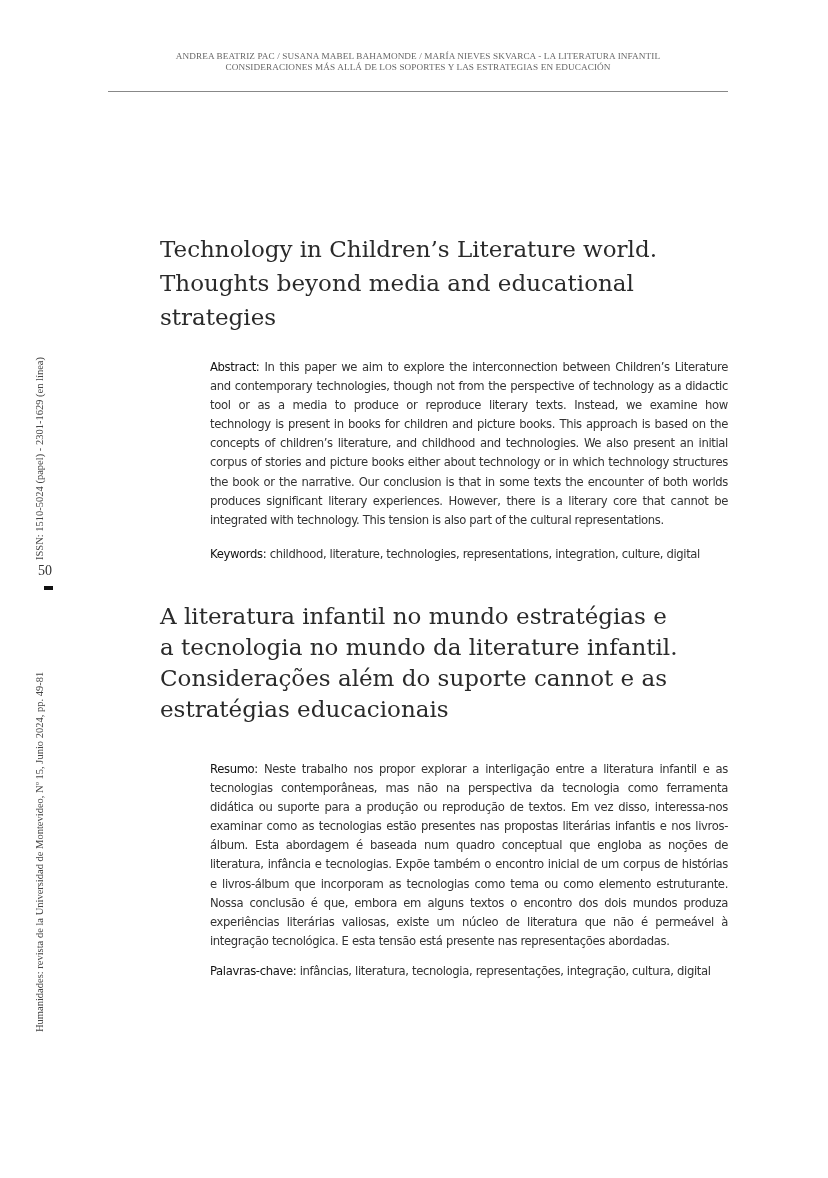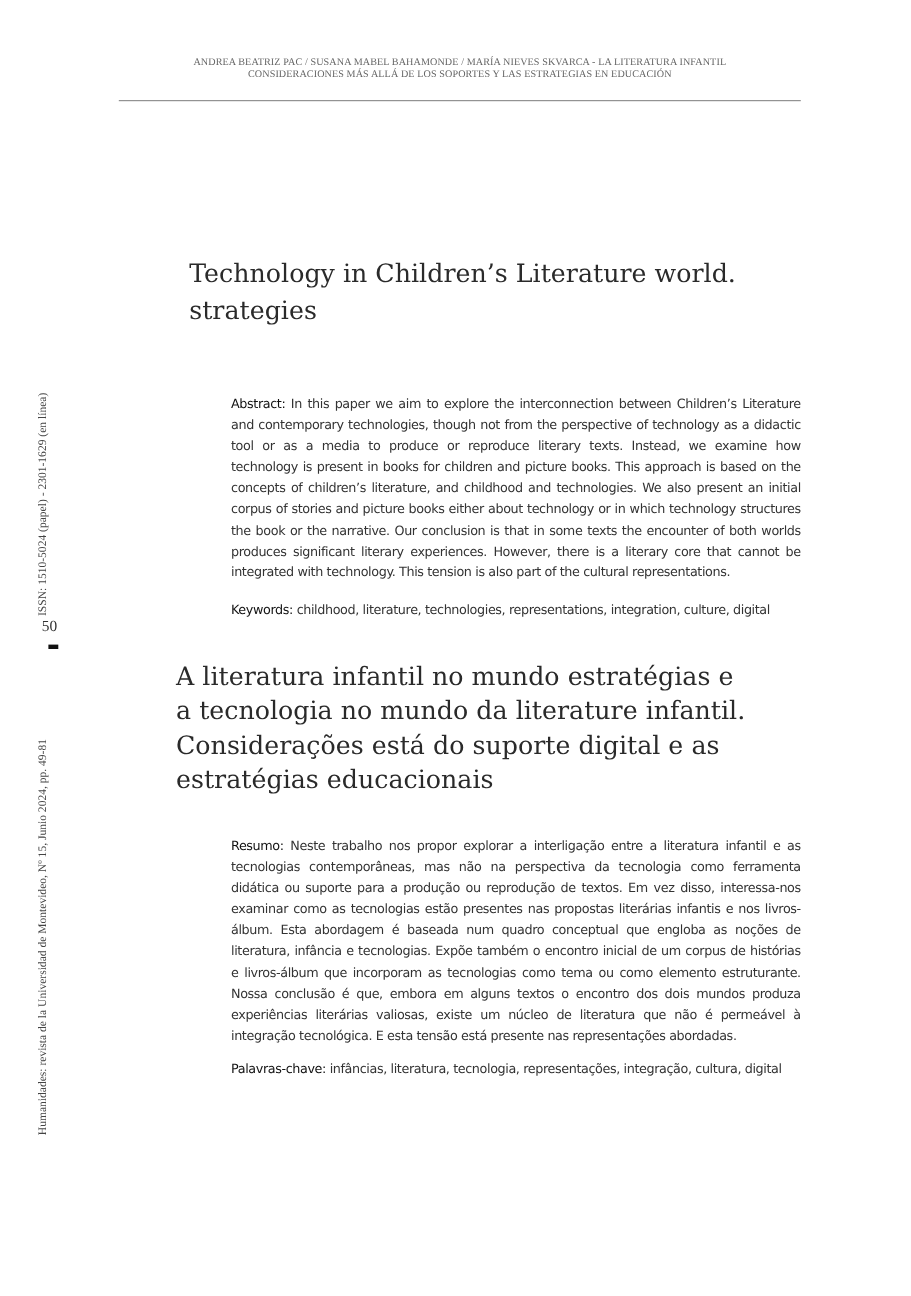--- a/index.html
+++ b/index.html
@@ -22,21 +22,21 @@
     transform: rotate(-90deg); transform-origin: left top;
     font-family: "Liberation Serif", serif; font-size: 10.5px; color: #444; white-space: nowrap;
   }
   .page-number {
     position: absolute; left: 38px; top: 563px; width: 24px; text-align: left;
     font-family: "Liberation Serif", serif; font-size: 14px; color: #333;
   }
   .page-marker { position: absolute; left: 44px; top: 586px; width: 9px; height: 4px; background: #111; }
 
   .title-en {
-    position: absolute; left: 172px; top: 232px; width: 520px;
+    position: absolute; left: 160px; top: 232px; width: 520px;
     font-family: "DejaVu Serif", serif; font-size: 23px; line-height: 34px; color: #2a2a2a;
   }
   .title-pt {
     position: absolute; left: 160px; top: 601px; width: 560px;
     font-family: "DejaVu Serif", serif; font-size: 23px; line-height: 31px; color: #2a2a2a;
   }
   .abstract-block {
     position: absolute; left: 210px; width: 518px;
     font-family: "DejaVu Sans", sans-serif; font-size: 11.6px; line-height: 19.1px;
     color: #333; text-align: justify; letter-spacing: -0.35px;
@@ -61,29 +61,30 @@
 </div>
 <div class="head-rule"></div>
 
 <div class="side-issn">ISSN: 1510-5024 (papel) - 2301-1629 (en línea)</div>
 <div class="page-number">50</div>
 <div class="page-marker"></div>
 <div class="side-journal">Humanidades: revista de la Universidad de Montevideo, Nº 15, Junio 2024, pp. 49-81</div>
 
 <div class="title-en">
   <div>Technology in Children’s Literature world.</div>
+  <div>Thoughts beyond media and educational</div>
   <div>strategies</div>
 </div>
 
 <div class="abstract-block abstract-en"><span class="label">Abstract:</span><span> In this paper we aim to explore the interconnection between Children’s Literature and contemporary technologies, though not from the perspective of technology as a didactic tool or as a media to produce or reproduce literary texts. Instead, we examine how technology is present in books for children and picture books. This approach is based on the concepts of children’s literature, and childhood and technologies. We also present an initial corpus of stories and picture books either about technology or in which technology structures the book or the narrative. Our conclusion is that in some texts the encounter of both worlds produces significant literary experiences. However, there is a literary core that cannot be integrated with technology. This tension is also part of the cultural representations.</span></div>
 
 <div class="keywords keywords-en"><span class="label">Keywords:</span><span> childhood, literature, technologies, representations, integration, culture, digital</span></div>
 
 <div class="title-pt">
   <div>A literatura infantil no mundo estratégias e</div>
   <div>a tecnologia no mundo da literature infantil.</div>
-  <div>Considerações está do suporte digital e as</div>
+  <div>Considerações além do suporte cannot e as</div>
   <div>estratégias educacionais</div>
 </div>
 
 <div class="abstract-block abstract-pt"><span class="label">Resumo:</span><span> Neste trabalho nos propor explorar a interligação entre a literatura infantil e as tecnologias contemporâneas, mas não na perspectiva da tecnologia como ferramenta didática ou suporte para a produção ou reprodução de textos. Em vez disso, interessa-nos examinar como as tecnologias estão presentes nas propostas literárias infantis e nos livros-álbum. Esta abordagem é baseada num quadro conceptual que engloba as noções de literatura, infância e tecnologias. Expõe também o encontro inicial de um corpus de histórias e livros-álbum que incorporam as tecnologias como tema ou como elemento estruturante. Nossa conclusão é que, embora em alguns textos o encontro dos dois mundos produza experiências literárias valiosas, existe um núcleo de literatura que não é permeável à integração tecnológica. E esta tensão está presente nas representações abordadas.</span></div>
 
 <div class="keywords keywords-pt"><span class="label">Palavras-chave:</span><span> infâncias, literatura, tecnologia, representações, integração, cultura, digital</span></div>
 
 </body></html>

